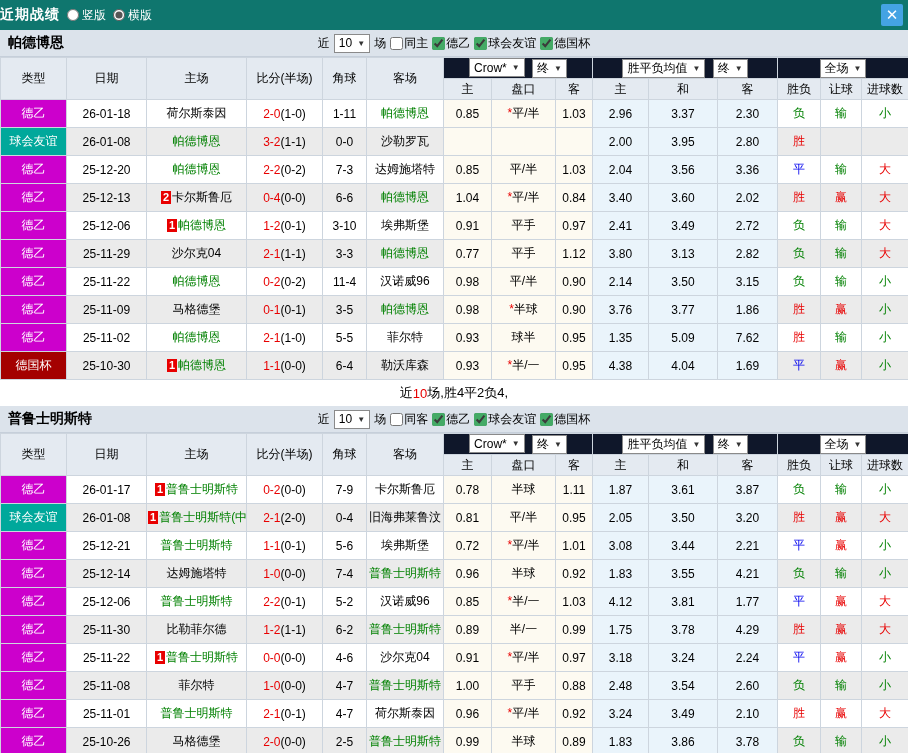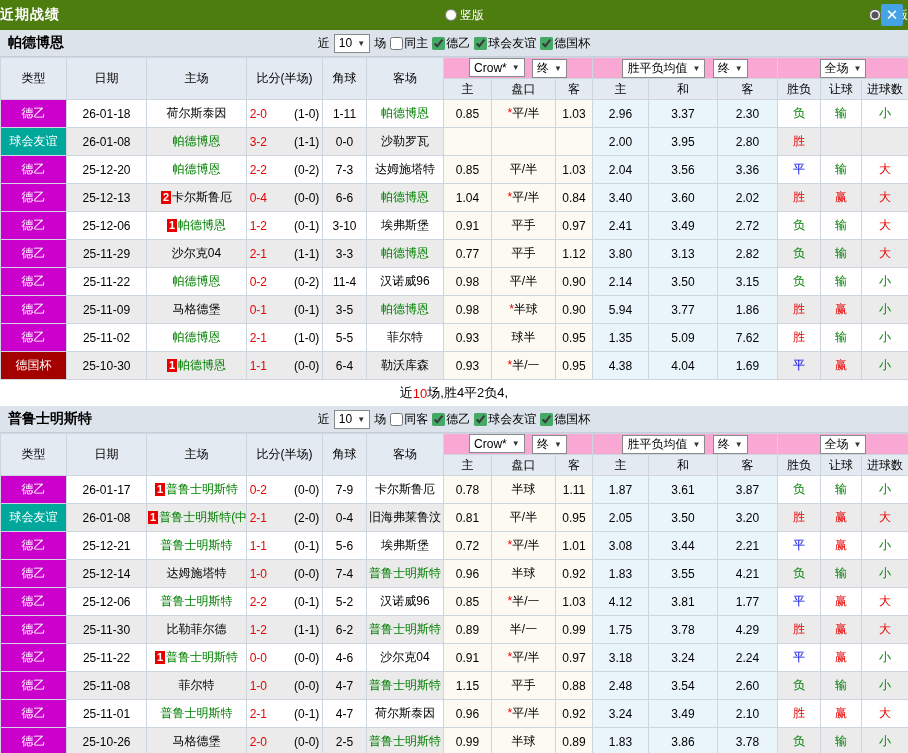--- a/index.html
+++ b/index.html
@@ -7,22 +7,22 @@
   body {
     width: 908px;
     font-family: "Liberation Sans", "DejaVu Sans", sans-serif;
     font-size: 12px;
     color:#000;
   }
   .popup { width:908px; }
 
   
   .titlebar {
-    height:30px; background:#4d7c0f; position:relative;
-    display:flex; align-items:center; justify-content:space-between;
+    height:30px; background:#0f766e; position:relative;
+    display:flex; align-items:center; justify-content:flex-start;
   }
   .titlebar .title { color:#fff; font-weight:bold; font-size:14px; letter-spacing:1px; }
   .radio-label { color:#fff; font-size:12px; display:inline-flex; align-items:center; gap:3px; margin-left:7px; cursor:pointer; }
   .radio-label input { width:12px; height:12px; accent-color:#555; }
   .close-btn {
     position:absolute; right:5px; top:4px; width:22px; height:22px;
     background:#44A3E3; color:#fff; font-size:15px; font-weight:bold;
     text-align:center; line-height:22px; cursor:pointer; border-radius:2px;
   }
 
@@ -41,33 +41,33 @@
   }
   .mini-select .arrow { font-size:8px; color:#333; }
 
   
   table { border-collapse:collapse; table-layout:fixed; width:908px; }
   th, td {
     border:1px solid #CDD5DE; text-align:center; font-size:12px;
     overflow:hidden; white-space:nowrap; padding:0 1px;
   }
   thead th { background:#E4EAF1; font-weight:normal; height:21px; }
-  thead th.selth { background:#f9a8d4; }
+  thead th.selth { background:#0f172a; }
   thead .mini-select { margin:0 2px; }
   tbody td { height:28px; background:#fff; }
   tr.alt td.cbase { background:#EBEBEB; }
   td.codds { background:#FDFAF1; }
   td.cavg  { background:#EAF4FB; }
   td.ctype { color:#fff; }
   .rank {
     display:inline-block; background:#E80000; color:#fff; font-size:11px;
     line-height:13px; padding:0 2px; margin-right:1px; font-weight:bold;
   }
   .ft { color:#E80000; }
-  .ht { color:#000;padding-left:27px; }
+  .ht { color:#000; }
   .star { color:#E80000; }
 
   
   .summary {
     height:26px; display:flex; align-items:center; justify-content:center;
     font-size:13px; background:#fff; gap:0;
   }
   .summary .red { color:#E80000; }
   .summary .blue { color:#1414CC; margin-left:4px; }
 </style>
@@ -306,21 +306,21 @@
           <tr class="alt">
             <td class="ctype" style="background: rgb(204, 0, 204);">德乙</td>
             <td class="cbase">25-11-09</td>
             <td class="cbase"><span>马格德堡</span></td>
             <td class="cbase"><span class="ft">0-1</span><span class="ht">(0-1)</span></td>
             <td class="cbase">3-5</td>
             <td class="cbase"><span style="color: rgb(0, 128, 0);">帕德博恩</span></td>
             <td class="codds">0.98</td>
             <td class="codds"><span class="star">*</span><span>半球</span></td>
             <td class="codds">0.90</td>
-            <td class="cavg">5.94</td>
+            <td class="cavg">3.76</td>
             <td class="cavg">3.77</td>
             <td class="cavg">1.86</td>
             <td class="cbase" style="color: rgb(232, 0, 0);">胜</td>
             <td class="cbase" style="color: rgb(232, 0, 0);">赢</td>
             <td class="cbase" style="color: rgb(0, 128, 0);">小</td>
           </tr>
           <tr>
             <td class="ctype" style="background: rgb(204, 0, 204);">德乙</td>
             <td class="cbase">25-11-02</td>
             <td class="cbase"><span style="color: rgb(0, 128, 0);">帕德博恩</span></td>
@@ -578,21 +578,21 @@
             <td class="cbase" style="color: rgb(232, 0, 0);">赢</td>
             <td class="cbase" style="color: rgb(0, 128, 0);">小</td>
           </tr>
           <tr class="alt">
             <td class="ctype" style="background: rgb(204, 0, 204);">德乙</td>
             <td class="cbase">25-11-08</td>
             <td class="cbase"><span>菲尔特</span></td>
             <td class="cbase"><span class="ft">1-0</span><span class="ht">(0-0)</span></td>
             <td class="cbase">4-7</td>
             <td class="cbase"><span style="color: rgb(0, 128, 0);">普鲁士明斯特</span></td>
-            <td class="codds">1.15</td>
+            <td class="codds">1.00</td>
             <td class="codds"><span>平手</span></td>
             <td class="codds">0.88</td>
             <td class="cavg">2.48</td>
             <td class="cavg">3.54</td>
             <td class="cavg">2.60</td>
             <td class="cbase" style="color: rgb(0, 128, 0);">负</td>
             <td class="cbase" style="color: rgb(0, 128, 0);">输</td>
             <td class="cbase" style="color: rgb(0, 128, 0);">小</td>
           </tr>
           <tr>

